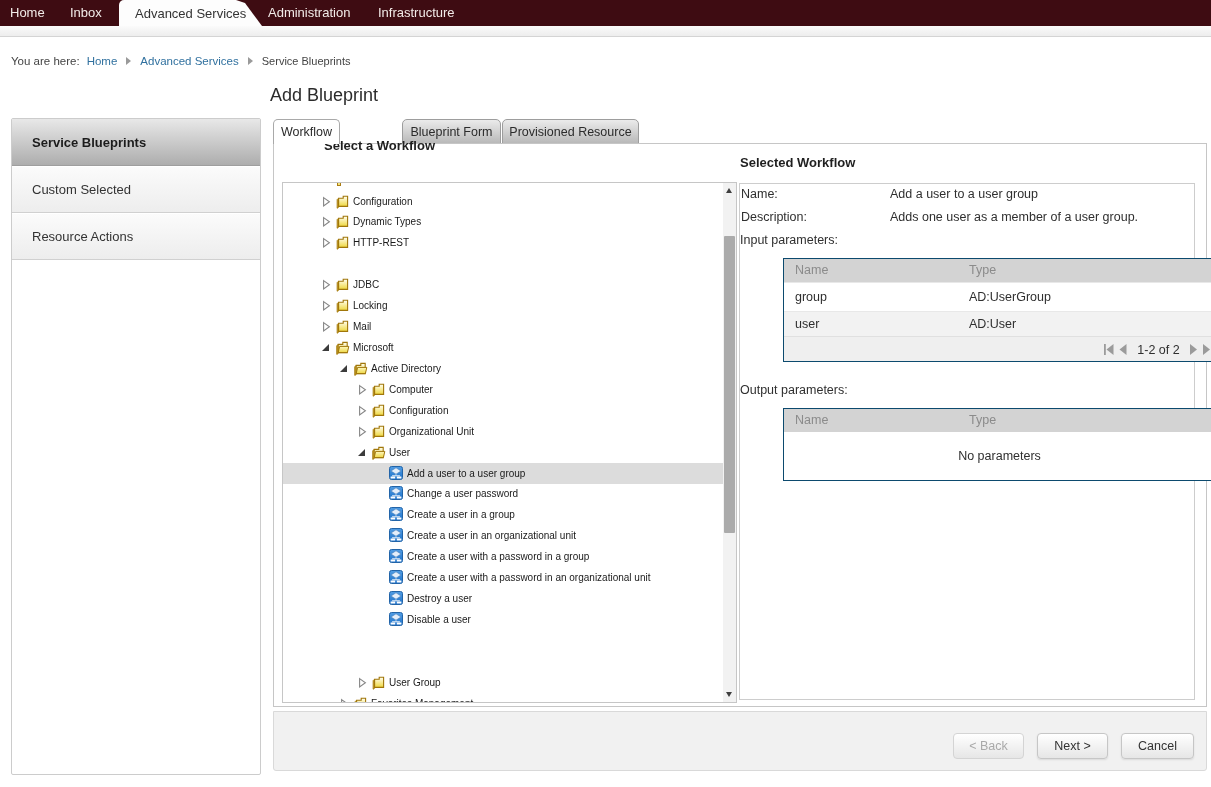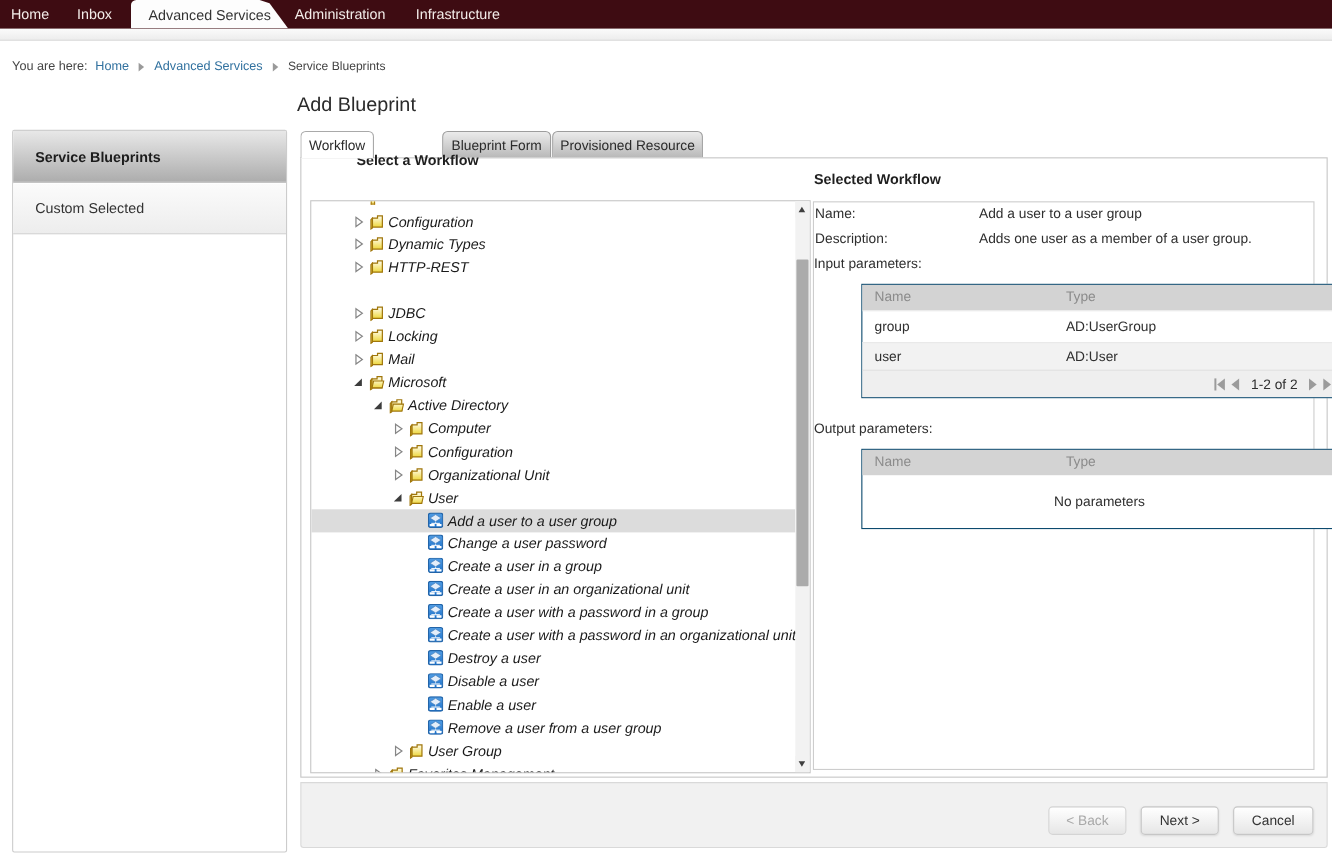--- a/index.html
+++ b/index.html
@@ -37,21 +37,21 @@
 #ctab4 { left:502px; width:137px; }
 
 
 #mainpanel { position:absolute; left:273px; top:143px; width:934px; height:564px; background:#ffffff; border:1px solid #c6c6c6; }
 .h2 { position:absolute; font-size:13px; font-weight:bold; color:#1f1f1f; }
 
 
 #treepanel { position:absolute; left:282px; top:182px; width:455px; height:521px; background:#ffffff; border:1px solid #c6c6c6; overflow:hidden; }
 .trow { position:absolute; left:0; width:440px; height:21px; }
 .trow-sel { background:#dcdcdc; }
-.tlabel { position:absolute; top:0; height:21px; line-height:21px; font-size:13px; color:#1a1a1a; white-space:nowrap;font-style:italic; }
+.tlabel { position:absolute; top:0; height:21px; line-height:21px; font-size:10px; color:#1a1a1a; white-space:nowrap; }
 .ticon { position:absolute; top:3px; }
 .acol { position:absolute; top:5px; }
 .arrow-e { position:absolute; width:0; height:0; border-bottom:7px solid #3c3c3c; border-left:7px solid transparent; top:7px; }
 
 
 #sbar { position:absolute; left:440px; top:0; width:13px; height:519px; background:#f2f2f2; }
 .sbtn { position:absolute; left:0; width:13px; height:15px; background:#f2f2f2; }
 #sthumb { position:absolute; left:1px; top:53px; width:11px; height:297px; background:#ababab; border-radius:1px; }
 .tri-up { position:absolute; left:3px; top:5px; width:0; height:0; border-bottom:5px solid #3f3f3f; border-left:3.5px solid transparent; border-right:3.5px solid transparent; }
 .tri-dn { position:absolute; left:3px; top:5px; width:0; height:0; border-top:5px solid #3f3f3f; border-left:3.5px solid transparent; border-right:3.5px solid transparent; }
@@ -88,20 +88,21 @@
 
   <div id="crumb">
     <span>You are here:</span><span style="width:7px;display:inline-block;"></span><span class="crumb-link">Home</span><span class="crumb-sep"></span><span class="crumb-link">Advanced Services</span><span class="crumb-sep"></span><span style="font-size:11px;">Service Blueprints</span>
   </div>
 
   <div id="title">Add Blueprint</div>
 
   <div id="sidebar">
     <div class="side-item side-sel"><span>Service Blueprints</span></div>
     <div class="side-item side-n" style="top:48px;"><span>Custom Selected</span></div>
+    <div class="side-item side-n" style="top:95px;"><span>Resource Actions</span></div>
   </div>
 
   <div class="ctab" id="ctab2">Details</div>
   <div class="ctab" id="ctab3">Blueprint Form</div>
   <div class="ctab" id="ctab4">Provisioned Resource</div>
   <div class="ctab" id="ctab-active">Workflow</div>
 
   <div id="mainpanel"></div>
   <div class="h2" style="left:282px; top:138px;margin-left:42px;">Select a Workflow</div>
   <div class="h2" style="left:740px; top:155px;">Selected Workflow</div>
@@ -323,42 +324,20 @@
         <svg class="ticon" width="14" height="14" viewBox="0 0 14 14" style="left:106px;">
           <rect x="0.5" y="0.5" width="13" height="13" rx="2" fill="url(#gb)" stroke="#2264a8" stroke-width="1"></rect>
           <path d="M7 1.8 L12 5 L7 8.2 L2 5 Z" fill="#e4eefa" stroke="#4a7fb8" stroke-width="0.6"></path>
           <rect x="6.55" y="8.2" width="0.9" height="1.2" fill="#cfe2f6"></rect>
           <rect x="3.1" y="9.3" width="7.8" height="1.0" fill="#eef4fb"></rect>
           <rect x="1.6" y="10.4" width="4.6" height="2.1" rx="0.3" fill="#ffffff"></rect>
           <rect x="7.8" y="10.4" width="4.6" height="2.1" rx="0.3" fill="#ffffff"></rect>
         </svg>
         <span class="tlabel" style="left:124px;">Disable a user</span>
       </div>
-<div class="trow" style="top:446.8px;">
-        <svg class="ticon" width="14" height="14" viewBox="0 0 14 14" style="left:106px;">
-          <rect x="0.5" y="0.5" width="13" height="13" rx="2" fill="url(#gb)" stroke="#2264a8" stroke-width="1"></rect>
-          <path d="M7 1.8 L12 5 L7 8.2 L2 5 Z" fill="#e4eefa" stroke="#4a7fb8" stroke-width="0.6"></path>
-          <rect x="6.55" y="8.2" width="0.9" height="1.2" fill="#cfe2f6"></rect>
-          <rect x="3.1" y="9.3" width="7.8" height="1.0" fill="#eef4fb"></rect>
-          <rect x="1.6" y="10.4" width="4.6" height="2.1" rx="0.3" fill="#ffffff"></rect>
-          <rect x="7.8" y="10.4" width="4.6" height="2.1" rx="0.3" fill="#ffffff"></rect>
-        </svg>
-        <span class="tlabel" style="left:124px;">Enable a user</span>
-      </div>
-<div class="trow" style="top:467.7px;">
-        <svg class="ticon" width="14" height="14" viewBox="0 0 14 14" style="left:106px;">
-          <rect x="0.5" y="0.5" width="13" height="13" rx="2" fill="url(#gb)" stroke="#2264a8" stroke-width="1"></rect>
-          <path d="M7 1.8 L12 5 L7 8.2 L2 5 Z" fill="#e4eefa" stroke="#4a7fb8" stroke-width="0.6"></path>
-          <rect x="6.55" y="8.2" width="0.9" height="1.2" fill="#cfe2f6"></rect>
-          <rect x="3.1" y="9.3" width="7.8" height="1.0" fill="#eef4fb"></rect>
-          <rect x="1.6" y="10.4" width="4.6" height="2.1" rx="0.3" fill="#ffffff"></rect>
-          <rect x="7.8" y="10.4" width="4.6" height="2.1" rx="0.3" fill="#ffffff"></rect>
-        </svg>
-        <span class="tlabel" style="left:124px;">Remove a user from a user group</span>
-      </div>
 <div class="trow" style="top:488.7px;">
         <svg class="acol" width="9" height="12" viewBox="0 0 9 12" style="left:75px;">
           <path d="M1.6 1.6 L7.4 5.75 L1.6 9.9 Z" fill="#ffffff" stroke="#868686" stroke-width="1.1"></path>
         </svg>
         <svg class="ticon" width="15" height="15" viewBox="0 0 15 15" style="left:88px;">
           <path d="M2.2 5.6 L3.6 4.2 L3.6 13.2 L2.2 14.2 Z" fill="#e8c440" stroke="#a0760a" stroke-width="1"></path>
           <path d="M3.6 4.2 L8.2 4.2 L8.2 2.2 L12.6 2.2 L12.6 12.4 L3.6 12.4 Z" fill="url(#gf)" stroke="#a0760a" stroke-width="1.1"></path>
         </svg>
         <span class="tlabel" style="left:106px;">User Group</span>
       </div>

